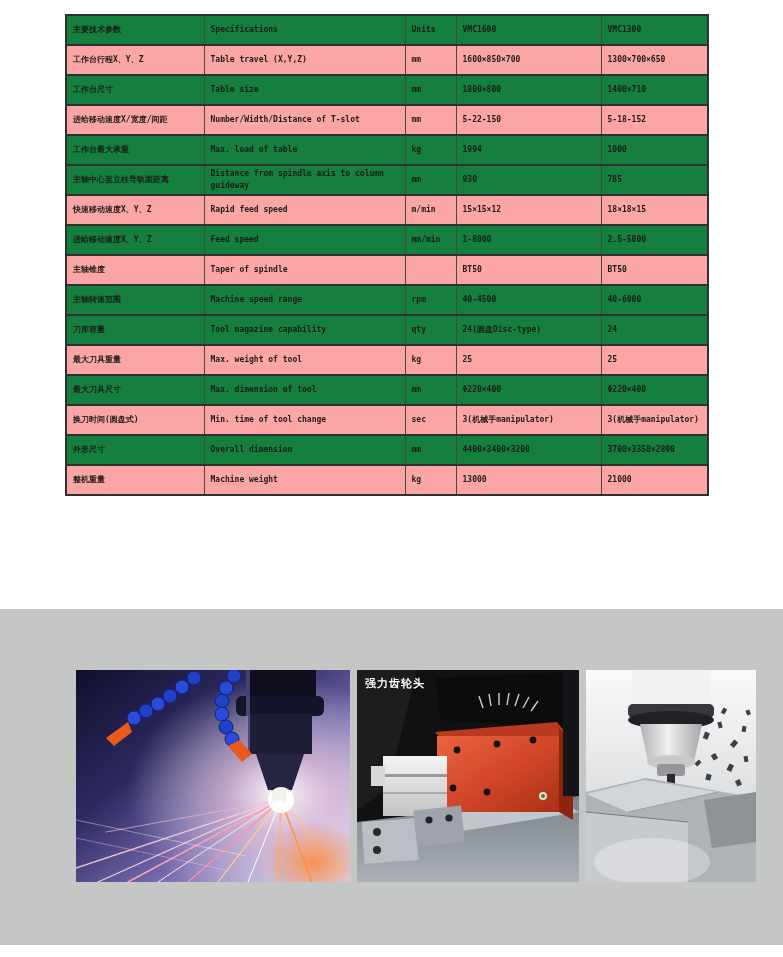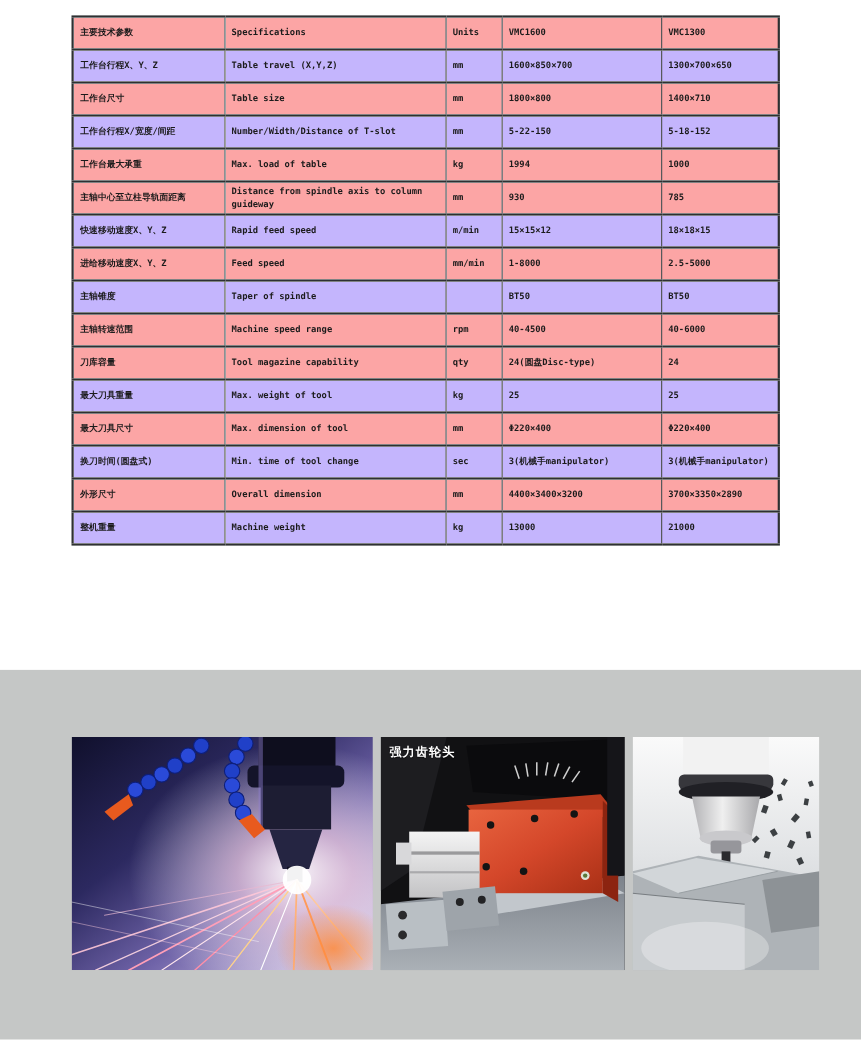--- a/index.html
+++ b/index.html
@@ -15,32 +15,32 @@
     border:2px solid #2e3032;
   }
   table.spec th, table.spec td {
     border-left:1px solid #45474a; border-right:1px solid #45474a;
     border-top:2px solid #2e3032; border-bottom:2px solid #2e3032;
     font-size:8px; font-weight:bold; color:#1b1b1b;
     vertical-align:middle; text-align:left;
     padding:2px 6px; line-height:1.45; height:24px;
     overflow:hidden;
   }
-  tr.shade-a th, tr.shade-a td { background:#c4b5fd; }
-  tr.shade-b th, tr.shade-b td { background:#fca5a5; }
+  tr.shade-a th, tr.shade-a td { background:#fca5a5; }
+  tr.shade-b th, tr.shade-b td { background:#15803d; }
   .c1 { white-space:nowrap; }
   .c3 { white-space:nowrap; }
   .c4, .c5 { white-space:nowrap; }
 
   
   .band {
     position:absolute; left:0; top:609px; width:783px; height:336px;
     background:#c5c7c6;
   }
-  .photo { position:absolute; top:670px; height:212px; overflow:hidden; }
+  .photo { position:absolute; top:670px; height:212px; overflow:hidden;margin-left:11px; }
   .photo svg { display:block; }
   #photo1 { left:65px;  width:274px; }
   #photo2 { left:346px; width:222px; }
   #photo3 { left:575px; width:170px; }
   .photo-caption {
     position:absolute; left:8px; top:6px;
     font-family:"DejaVu Sans", sans-serif;
     font-size:11px; font-weight:bold; color:#ffffff;
     letter-spacing:1px; text-shadow:0 1px 1px rgba(0,0,0,0.6);
   }
@@ -76,21 +76,21 @@
           <td class="c5">1300×700×650</td>
         </tr>
         <tr class="shade-b">
           <td class="c1">工作台尺寸</td>
           <td class="c2">Table size</td>
           <td class="c3">mm</td>
           <td class="c4">1800×800</td>
           <td class="c5">1400×710</td>
         </tr>
         <tr class="shade-a">
-          <td class="c1">工作台行程X/宽度/间距</td>
+          <td class="c1">进给移动速度X/宽度/间距</td>
           <td class="c2">Number/Width/Distance of T-slot</td>
           <td class="c3">mm</td>
           <td class="c4">5-22-150</td>
           <td class="c5">5-18-152</td>
         </tr>
         <tr class="shade-b">
           <td class="c1">工作台最大承重</td>
           <td class="c2">Max. load of table</td>
           <td class="c3">kg</td>
           <td class="c4">1994</td>

